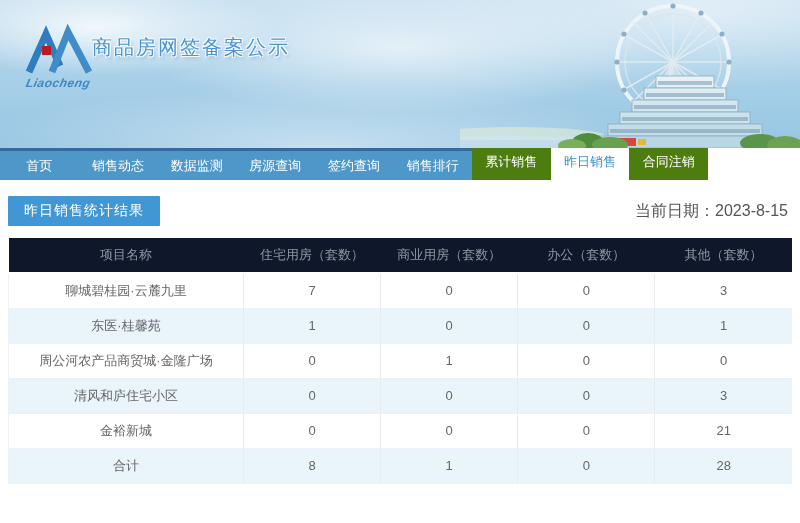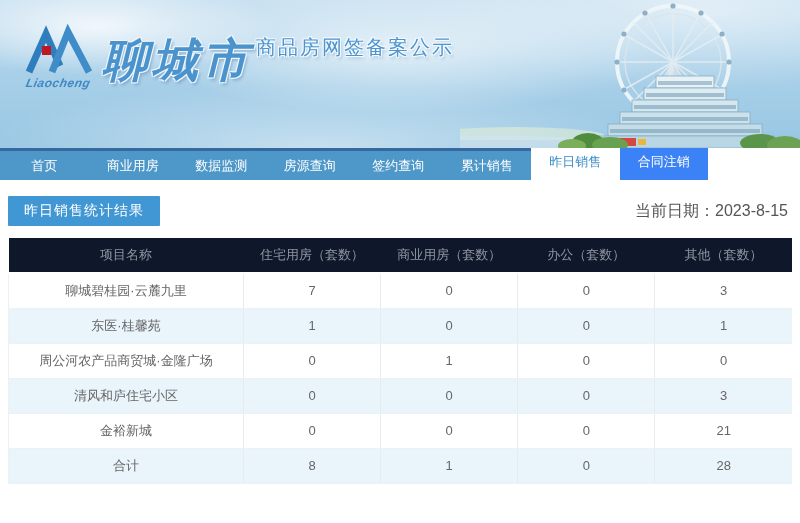--- a/index.html
+++ b/index.html
@@ -22,21 +22,21 @@
   .city-name { font-size:46px; font-weight:bold; font-style:italic; color:#4b93cc;
     font-family:"DejaVu Serif","Liberation Serif",serif; letter-spacing:4px; margin:6px 4px 0 10px;
     text-shadow:1px 1px 0 #eef6fc, -1px -1px 0 #eef6fc, 1px -1px 0 #eef6fc, -1px 1px 0 #eef6fc, 2px 3px 3px rgba(60,110,160,.35); }
   .site-title { font-size:20px; font-weight:normal; color:#4e94cf; letter-spacing:2px; margin-top:10px;
     text-shadow:1px 1px 0 #f4fafe, -1px -1px 0 #f4fafe, 1px -1px 0 #f4fafe, -1px 1px 0 #f4fafe, 2px 3px 3px rgba(70,120,170,.3); }
   .photo { position:absolute; right:0; top:0; width:340px; height:148px; }
 
   
   .nav { display:flex; width:708px; height:32px; background:#4e97c9; border-top:3px solid #35699f; }
   .nav-item { flex:1; text-align:center; line-height:29px; font-size:13px; color:#fff; cursor:pointer; }
-  .nav-item:nth-child(n+7) { height:36px; margin-top:-7px; line-height:36px; background:#3b82f6; }
+  .nav-item:nth-child(n+7) { height:36px; margin-top:-7px; line-height:36px; background:#4d7c0f; }
   .nav-item.active { background:#fff; color:#3d8fc8; }
 
   
   .content { width:800px; }
   .title-row { display:flex; justify-content:space-between; align-items:center; margin:16px 12px 0 8px; }
   .title-badge { display:inline-block; background:#4197d3; color:#fff; font-size:14px;
     padding:6px 16px; border-radius:1px; letter-spacing:1px; }
   .date-label { font-size:16px; color:#555; }
 
   .tabs { display:flex; gap:30px; margin:20px 0 0 10px; font-size:14px; }
@@ -58,21 +58,20 @@
 <div class="banner">
   <div class="brand">
     <div class="logo">
       <svg width="66" height="52" viewBox="0 0 66 52">
         <path d="M3 48 L20 10 L34 42" fill="none" stroke="#2f7dbd" stroke-width="7" stroke-linejoin="miter"></path>
         <path d="M26 48 L42 8 L63 48" fill="none" stroke="#3f8cc8" stroke-width="7" stroke-linejoin="miter"></path>
         <rect x="16" y="22" width="9" height="9" fill="#c01820"></rect>
       </svg>
       <span class="logo-script">Liaocheng</span>
     </div>
-    <div class="city-name">聊城市</div>
     <div class="site-title">商品房网签备案公示</div>
   </div>
 
   <svg class="photo" viewBox="0 0 340 148">
 
     <ellipse cx="55" cy="136" rx="90" ry="9" fill="#d9ead8" opacity="0.7"></ellipse>
     <ellipse cx="40" cy="144" rx="110" ry="8" fill="#cfe4f0" opacity="0.8"></ellipse>
     <rect x="0" y="140" width="340" height="8" fill="#bcd8e6" opacity="0.6"></rect>
 
     <g>
@@ -129,24 +128,25 @@
       <ellipse cx="150" cy="145" rx="18" ry="8" fill="#68a14f"></ellipse>
       <ellipse cx="300" cy="143" rx="20" ry="9" fill="#5a954a"></ellipse>
       <ellipse cx="325" cy="145" rx="18" ry="9" fill="#6da254"></ellipse>
       <ellipse cx="112" cy="146" rx="14" ry="7" fill="#7cae5a"></ellipse>
     </g>
   </svg>
 </div>
 
 <div class="nav">
     <div class="nav-item">首页</div>
-    <div class="nav-item">商业用房</div>
+    <div class="nav-item">销售动态</div>
     <div class="nav-item">数据监测</div>
     <div class="nav-item">房源查询</div>
     <div class="nav-item">签约查询</div>
+    <div class="nav-item">销售排行</div>
     <div class="nav-item">累计销售</div>
     <div class="nav-item active">昨日销售</div>
     <div class="nav-item">合同注销</div>
   </div>
 
 <div class="content">
   <div class="title-row">
     <span class="title-badge">昨日销售统计结果</span>
     <span class="date-label">当前日期：2023-8-15</span>
   </div>

